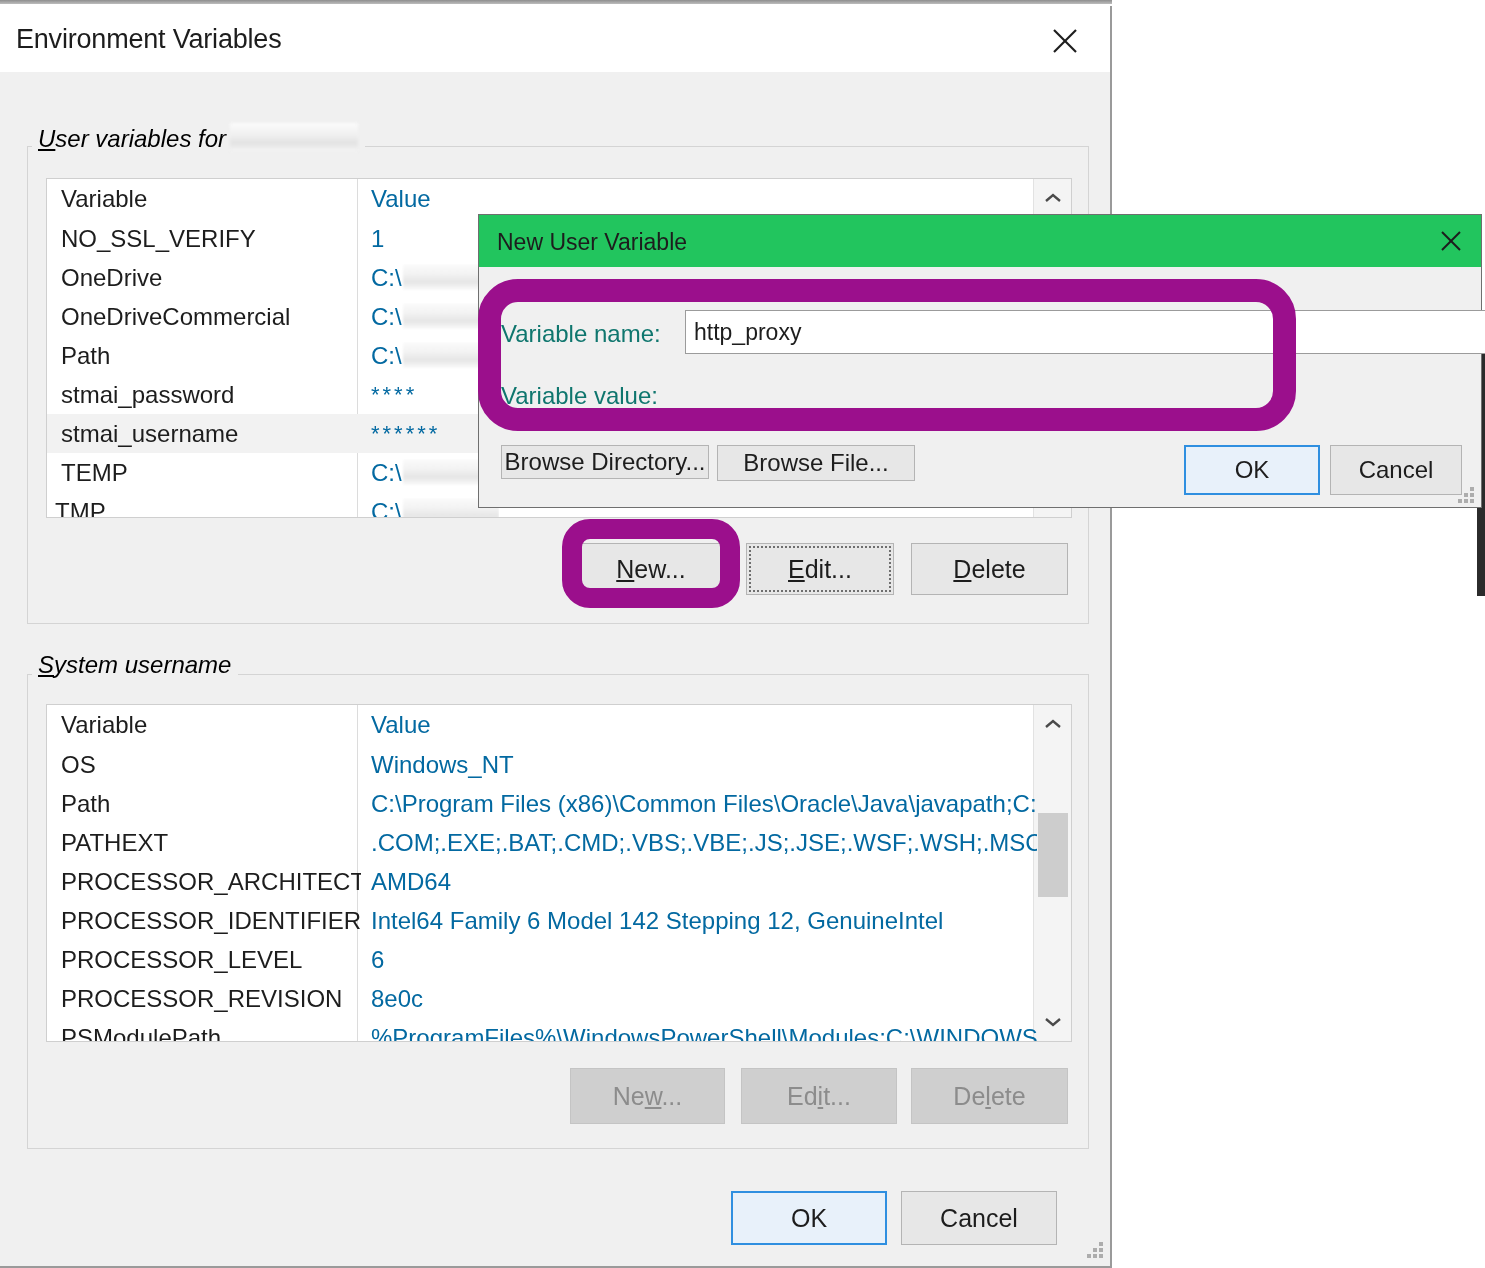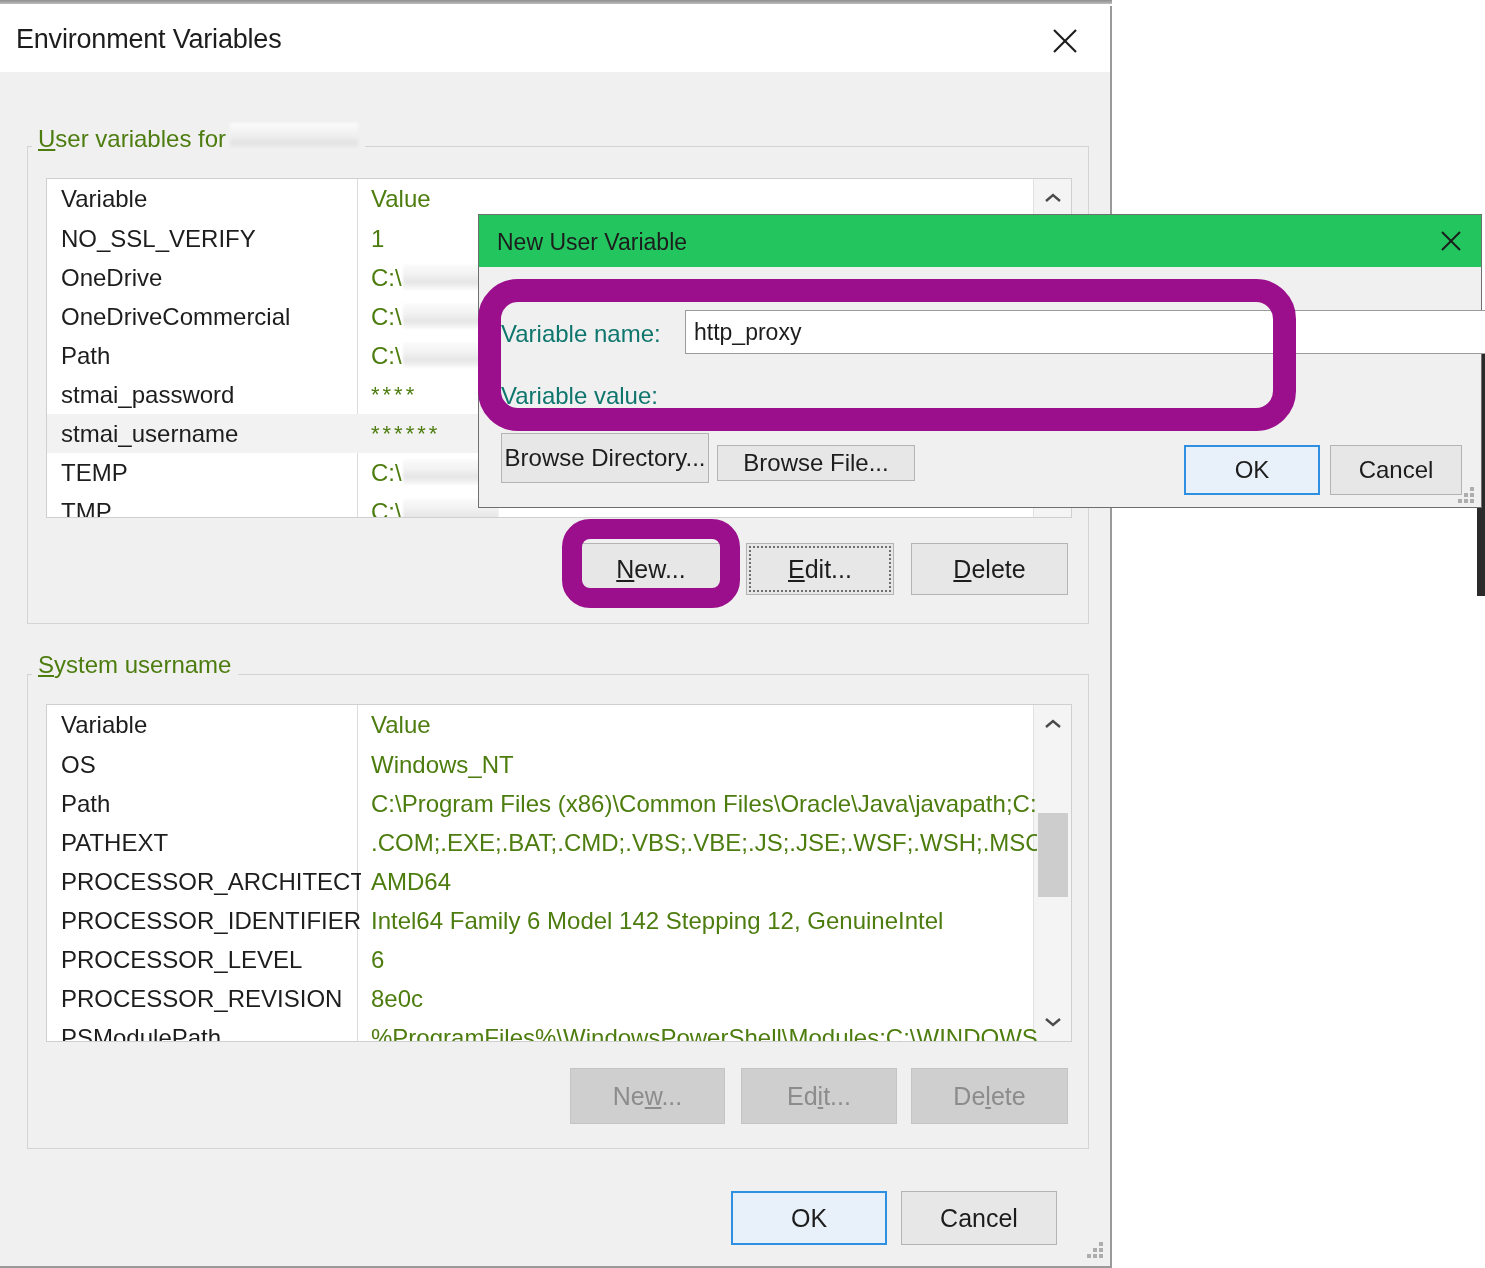--- a/index.html
+++ b/index.html
@@ -67,22 +67,23 @@
   .groupbox {
     position: absolute;
     border: 1px solid #d4d4d4;
     background: transparent;
   }
   .group-legend {
     position: absolute;
     background: #f0f0f0;
     padding: 0 7px 0 6px;
     font-size: 24px;
-    color: #4d7c0f;
-    white-space: nowrap;
+    color: #000000;
+    white-space: nowrap;
+    font-style: italic;
   }
   .group-legend u { text-decoration: underline; text-underline-offset: 2px; }
   .legend-redact {
     display: inline-block;
     width: 128px; height: 28px;
     vertical-align: -4px;
     margin-left: 4px;
     background: linear-gradient(180deg,#fbfbfb 0%,#efefef 45%,#e2e2e2 72%,#f4f4f4 100%);
     filter: blur(1.4px);
   }
@@ -112,21 +113,21 @@
     position: absolute;
     left: 14px;
     font-size: 24px;
     color: #1d1d1d;
     white-space: nowrap;
     overflow: hidden;
   }
   .lv-cell-val {
     position: absolute;
     font-size: 24px;
-    color: #4d7c0f;
+    color: #0369a1;
     white-space: nowrap;
     overflow: hidden;
   }
   .redact-path {
     display: inline-block;
     height: 26px;
     vertical-align: -4px;
     margin-left: 1px;
     background: linear-gradient(180deg,#fcfcfc 0%,#f2f2f2 40%,#e6e6e6 70%,#fafafa 100%);
     filter: blur(1.2px);
@@ -314,21 +315,21 @@
           </div>
           <div class="lv-row sel" style="top: 235px;">
             <div class="lv-cell-var" style="left: 14px; max-width: 300px;">stmai_username</div>
             <div class="lv-cell-val" style="left: 324px; max-width: 666px; letter-spacing: 3px; font-size: 22px;">******</div>
           </div>
           <div class="lv-row" style="top: 274px;">
             <div class="lv-cell-var" style="left: 14px; max-width: 300px;">TEMP</div>
             <div class="lv-cell-val" style="left: 324px; max-width: 666px;">C:\<span class="redact-path" style="width: 98px;"></span></div>
           </div>
           <div class="lv-row" style="top: 313px;">
-            <div class="lv-cell-var" style="left: 14px; max-width: 300px; text-align: center;">TMP</div>
+            <div class="lv-cell-var" style="left: 8px; max-width: 300px; text-align: center;">TMP</div>
             <div class="lv-cell-val" style="left: 324px; max-width: 666px;">C:\<span class="redact-path" style="width: 96px;"></span></div>
           </div>
         </div>
     </div>
 
     <div class="btn" style="left:578px; top:537px; width:146px; height:52px;">
       <span><u>N</u>ew...</span>
     </div>
     <div class="btn focus-dotted" style="left:746px; top:537px; width:148px; height:52px;">
       <span><u>E</u>dit...</span>
@@ -436,21 +437,21 @@
       </div>
     </div>
 
     <div class="field-label" style="left:22px; top:105px;">Variable name:</div>
     <div class="textinput" style="left:206px; top:95px; width:924px; height:44px;">
       <span>http_proxy</span>
     </div>
 
     <div class="field-label" style="left:22px; top:167px;">Variable value:</div>
 
-    <div class="btn" style="left:22px; top:218px; width:208px; height:50px; font-size:24px;">
+    <div class="btn" style="left:22px; top:230px; width:208px; height:34px; font-size:24px;">
       <span>Browse Directory...</span>
     </div>
     <div class="btn" style="left:238px; top:230px; width:198px; height:36px; font-size:24px;">
       <span>Browse File...</span>
     </div>
     <div class="btn default-ok" style="left:705px; top:230px; width:136px; height:50px; font-size:24px;">
       <span>OK</span>
     </div>
     <div class="btn" style="left:851px; top:230px; width:132px; height:50px; font-size:24px;">
       <span>Cancel</span>

